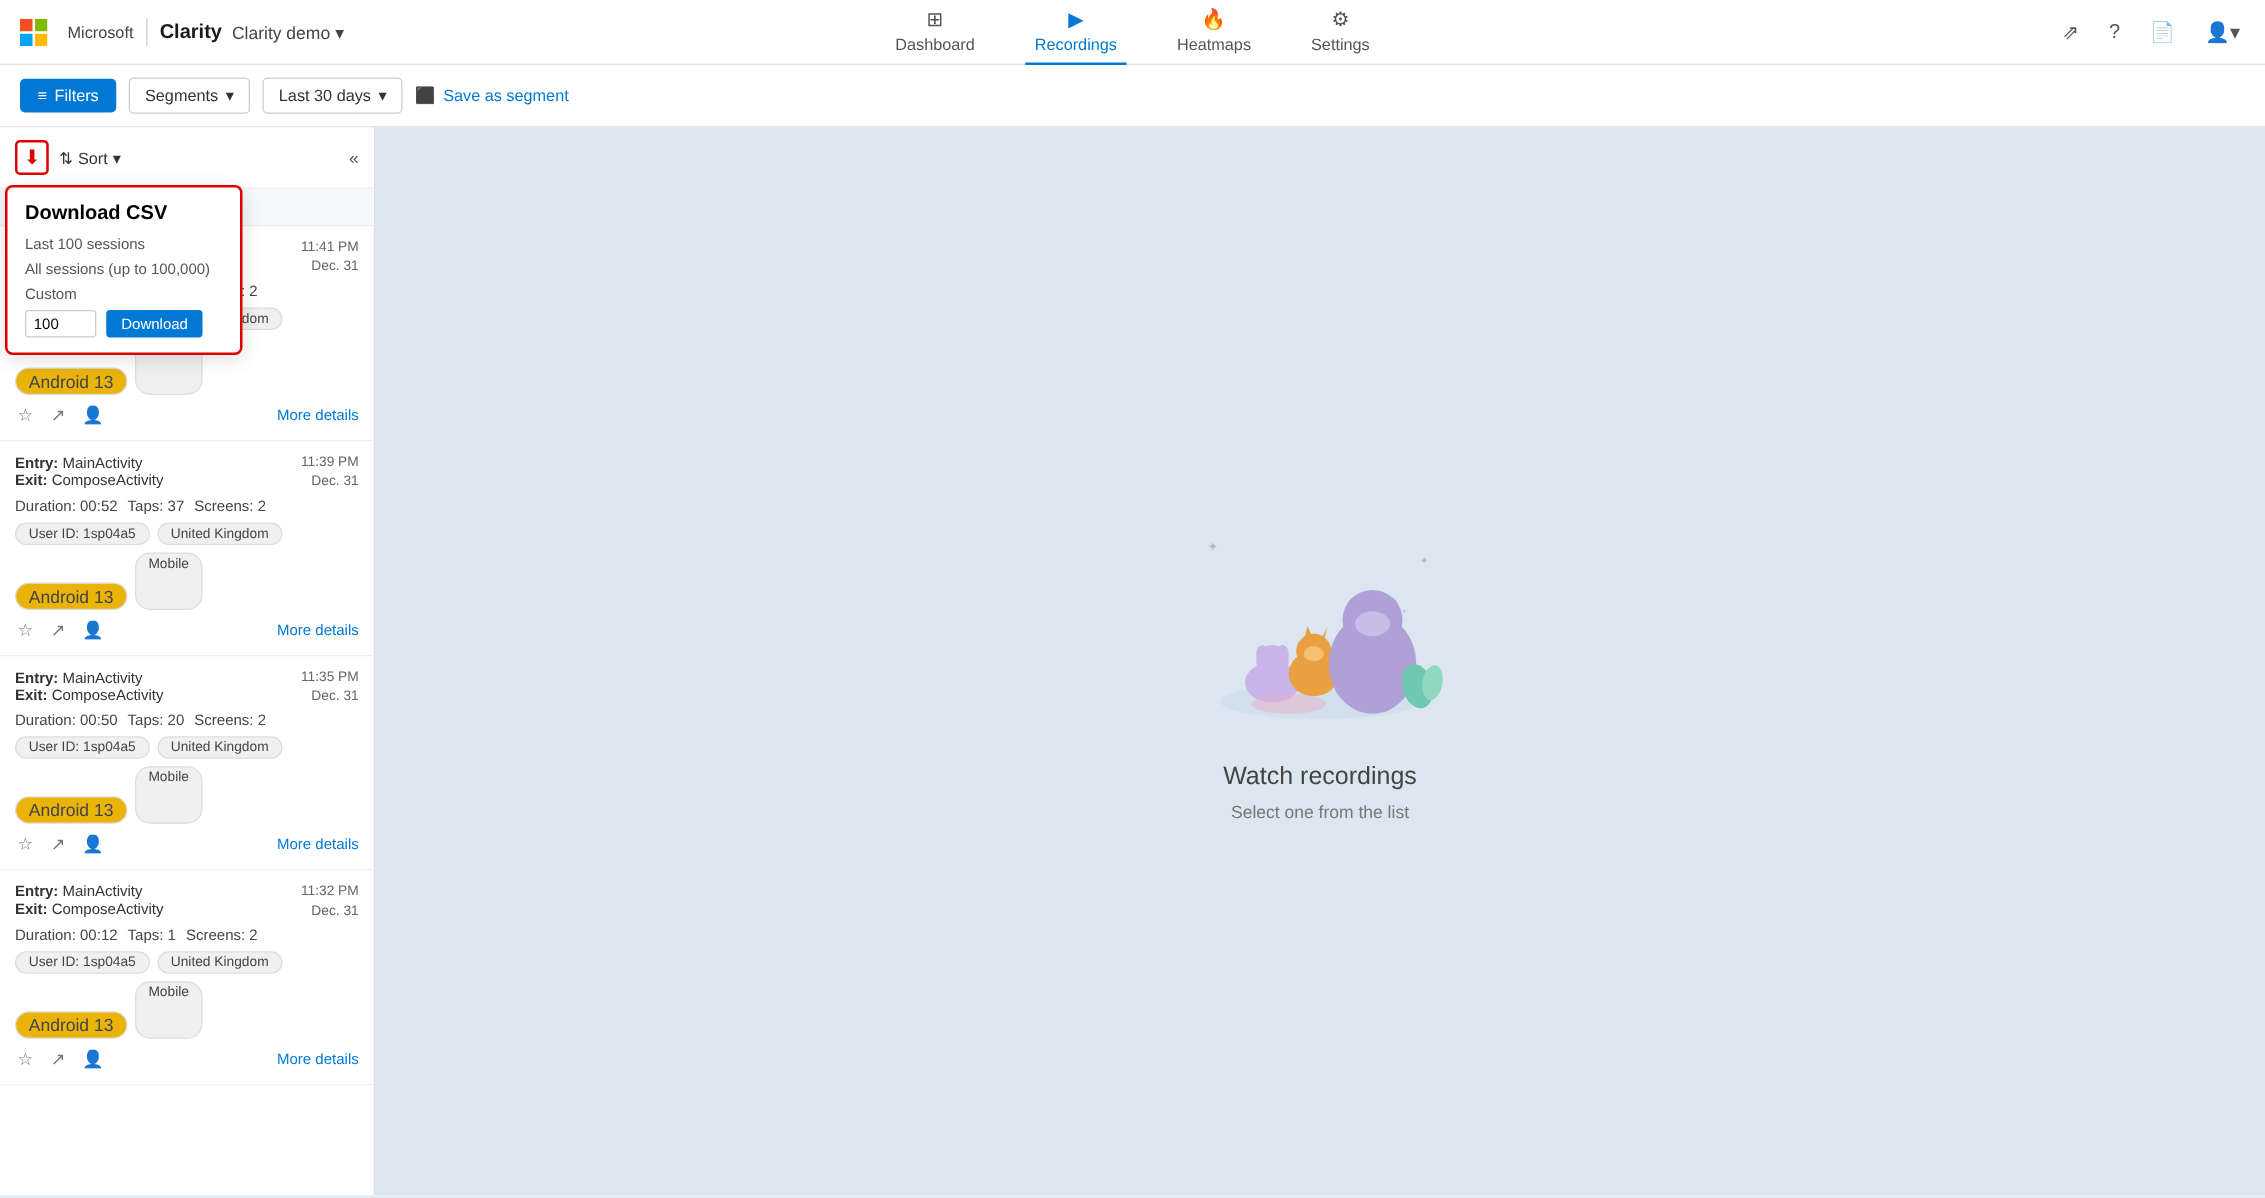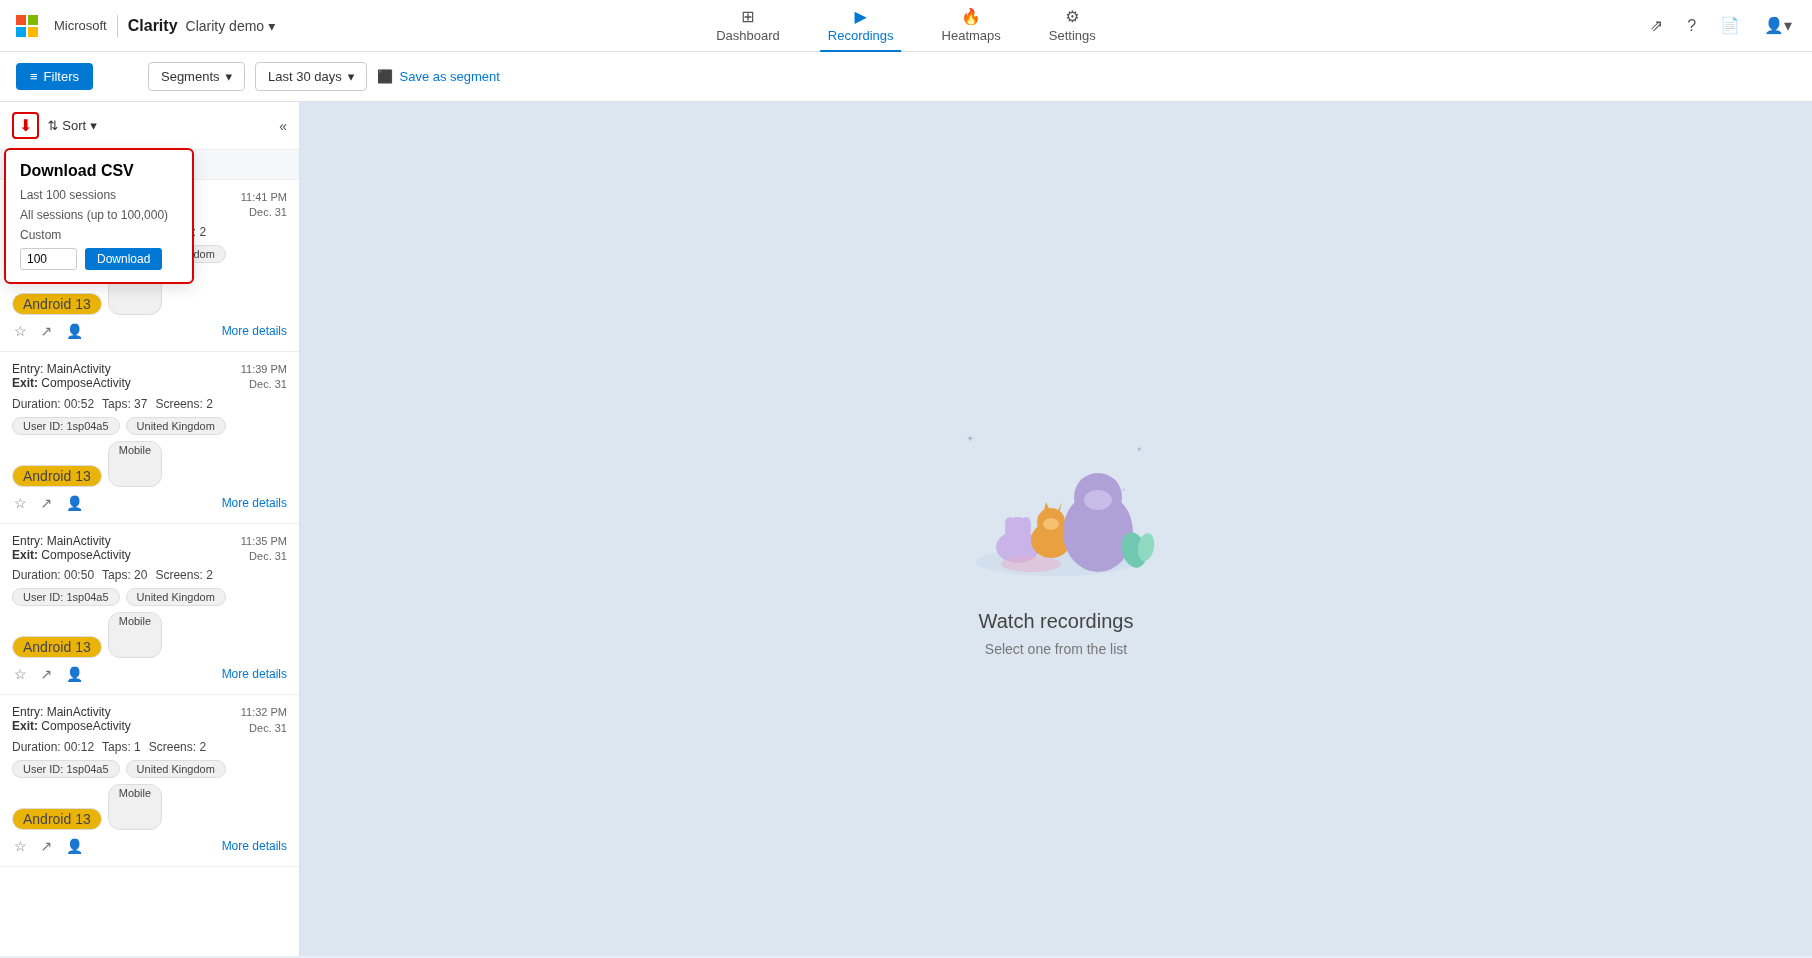--- a/index.html
+++ b/index.html
@@ -27,21 +27,21 @@
     .toolbar {
       display: flex; align-items: center; gap: 10px;
       padding: 10px 16px; background: #fff; border-bottom: 1px solid #e0e0e0;
     }
     .btn-filters {
       display: flex; align-items: center; gap: 6px; background: #0078d4; color: #fff;
       border: none; border-radius: 4px; padding: 6px 14px; cursor: pointer; font-size: 13px; font-weight: 500;
     }
     .btn-segments {
       display: flex; align-items: flex-start; gap: 6px; background: #fff; color: #333;
-      border: 1px solid #ccc; border-radius: 4px; padding: 6px 12px; cursor: pointer; font-size: 13px; margin-left: 45px;
+      border: 1px solid #ccc; border-radius: 4px; padding: 6px 12px; cursor: pointer; font-size: 13px;
     }
     .btn-date {
       display: flex; align-items: center; gap: 6px; background: #fff; color: #333;
       border: 1px solid #ccc; border-radius: 4px; padding: 6px 12px; cursor: pointer; font-size: 13px;
     }
     .btn-save-segment {
       display: flex; align-items: center; gap: 6px; background: none; color: #0078d4;
       border: none; cursor: pointer; font-size: 13px;
     }
 
@@ -82,21 +82,21 @@
     .popup-input { width: 57px; border: 1px solid #ccc; border-radius: 3px; padding: 3px 6px; font-size: 12px; }
     .popup-download-btn {
       background: #0078d4; color: #fff; border: none; border-radius: 3px;
       padding: 4px 12px; cursor: pointer; font-size: 12px; font-weight: 500;
     }
 
     
     .recording-card { padding: 10px 12px; border-bottom: 1px solid #eee; cursor: pointer; }
     .card-header { display: flex; justify-content: space-between; align-items: flex-start; margin-bottom: 2px; }
     .card-entry { font-size: 12px; color: #333; }
-    .card-entry strong { font-weight: 400; }
+    .card-entry strong { font-weight: 700; }
     .card-exit { font-size: 12px; color: #333; }
     .card-exit strong { font-weight: 600; }
     .card-time { font-size: 11px; color: #666; text-align: right; line-height: 1.4; }
     .card-meta { display: flex; gap: 8px; font-size: 12px; color: #444; margin: 4px 0 6px 0; }
     .card-tags { display: flex; flex-wrap: wrap; gap: 6px; margin-bottom: 6px; }
     .card-tag { background: #f0f0f0; border: 1px solid #ddd; border-radius: 12px; padding: 2px 10px; font-size: 11px; color: #444; }
     .card-tag-os { background: #eab308; border: 1px solid #ddd; border-radius: 12px; padding: 2px 10px; font-size: 14px; color: #444; margin-top: 24px; }
     .card-actions { display: flex; align-items: center; justify-content: flex-start; gap: 10px; }
     .card-action-btn { background: none; border: none; cursor: pointer; font-size: 14px; color: #777; padding: 2px; }
     .card-more-details { margin-left: auto; color: #0078d4; font-size: 12px; cursor: pointer; text-decoration: none; }

